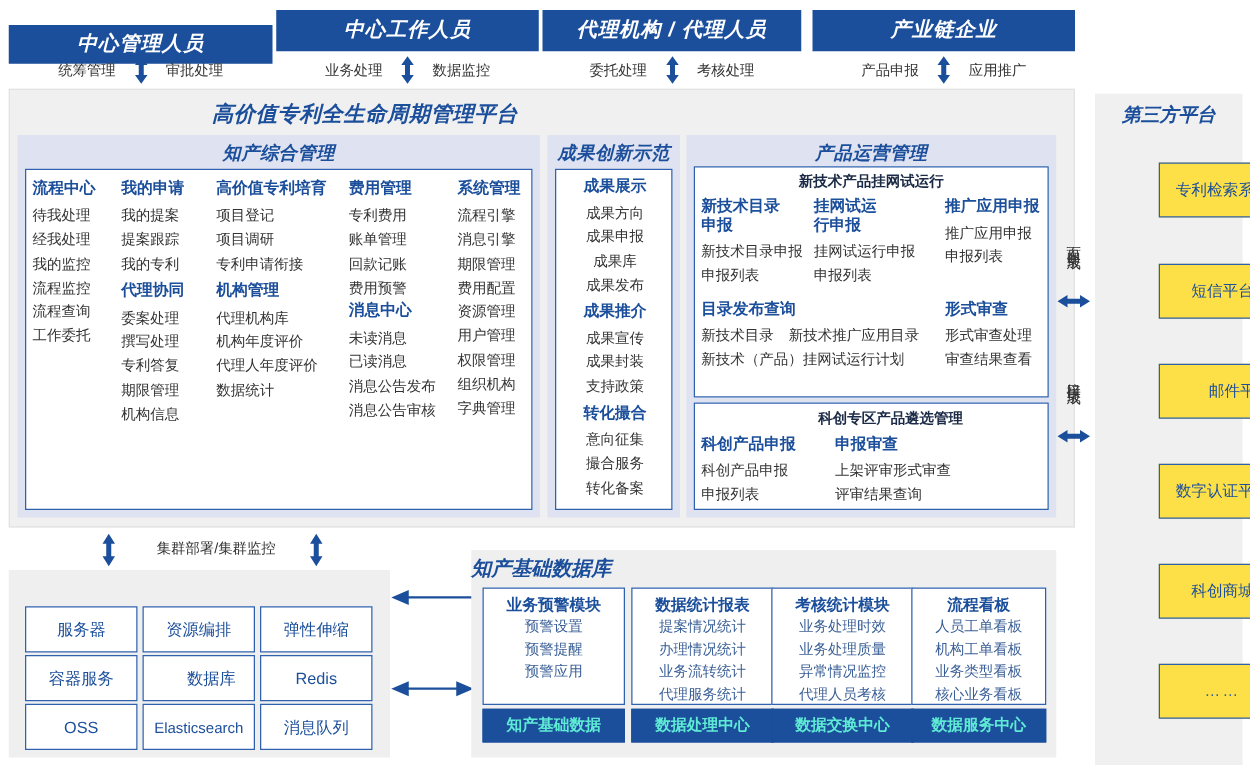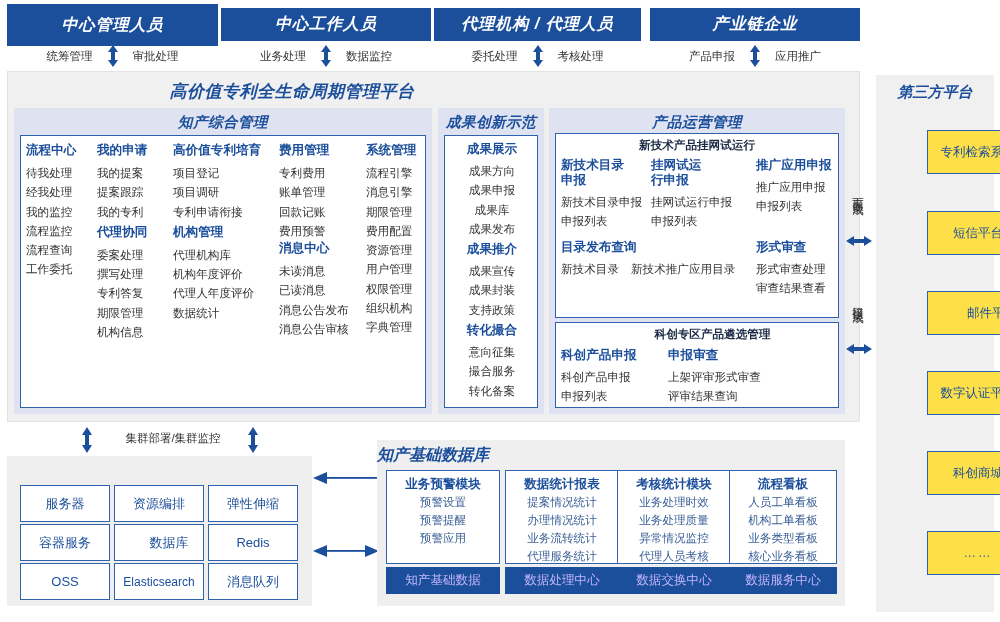--- a/index.html
+++ b/index.html
@@ -42,30 +42,30 @@
   .cloudtitle{color:#1B4E9B;font-size:16px;font-weight:bold;font-style:italic;text-align:center;margin-top:37px;}
   .ccard{background:#fff;border:1px solid #2E62AE;display:flex;align-items:center;
          justify-content:center;color:#1B4E9B;font-size:13px;}
 
   
   .dbbox{background:#EFEFEF;}
   .dbtitle{color:#1B4E9B;font-size:16px;font-weight:bold;font-style:italic;}
   .dbcard{background:#fff;border:1px solid #2E62AE;display:flex;flex-direction:column;align-items:center;}
   .dbcard .h{color:#1B4E9B;font-size:12.6px;font-weight:bold;margin-top:5px;}
   .dbcard .i{color:#3A5F96;font-size:11.6px;line-height:18px;}
-  .dbbar{background:#1B4E9B;color:#c4b5fd;font-size:12.6px;font-weight:normal;
+  .dbbar{background:#1B4E9B;color:#5eead4;font-size:12.6px;font-weight:bold;
          display:flex;align-items:center;justify-content:center;border:1px solid #1B4E9B;}
 
   .lbl-sm{font-size:11.5px;color:#333;white-space:nowrap;}
   svg{display:block;overflow:visible;}
 </style>
 </head>
 <body>
 
-<div class="abs rolebar" style="left:7px;top:4px;width:211px;height:42px;text-align:center;">中心管理人员</div>
+<div class="abs rolebar" style="left:7px;top:20px;width:211px;height:31px;text-align:center;">中心管理人员</div>
 <div class="abs roleunder" style="left:7px;top:45px;width:211px;height:22px;">
   <span class="lbl">统筹管理</span>
   <span class="updown">
     <svg width="14" height="22" viewBox="0 0 14 22">
         <path d="M7 0 L12 7 L9 7 L9 15 L12 15 L7 22 L2 15 L5 15 L5 7 L2 7 Z" fill="#1B4E9B"></path>
       </svg>
   </span>
   <span class="lbl">审批处理</span>
 </div>
 
@@ -230,20 +230,21 @@
   <div class="item">申报列表</div>
 </div>
 
 <div class="abs col" style="left:561px;top:240px;width:190px;">
   <div class="colhead">目录发布查询</div>
   <div style="height:4px"></div>
   <div style="display:flex;gap:12px;">
     <span class="item">新技术目录</span>
     <span class="item">新技术推广应用目录</span>
   </div>
+  <div class="item">新技术（产品）挂网试运行计划</div>
 </div>
 <div class="abs col" style="left:756px;top:240px;width:88px;">
   <div class="colhead">形式审查</div>
   <div style="height:4px"></div>
   <div class="item">形式审查处理</div>
   <div class="item">审查结果查看</div>
 </div>
 
 <div class="abs whitebox" style="left:555px;top:322px;width:284px;height:86px;"></div>
 <div class="abs subtitle-c" style="left:555px;top:327px;width:315px;height:16px;">科创专区产品遴选管理</div>

